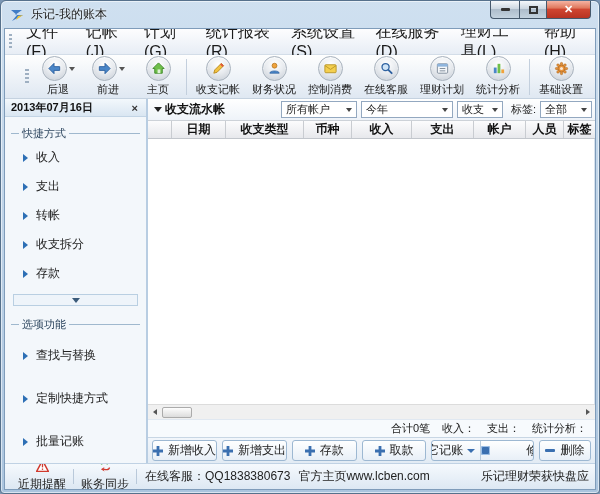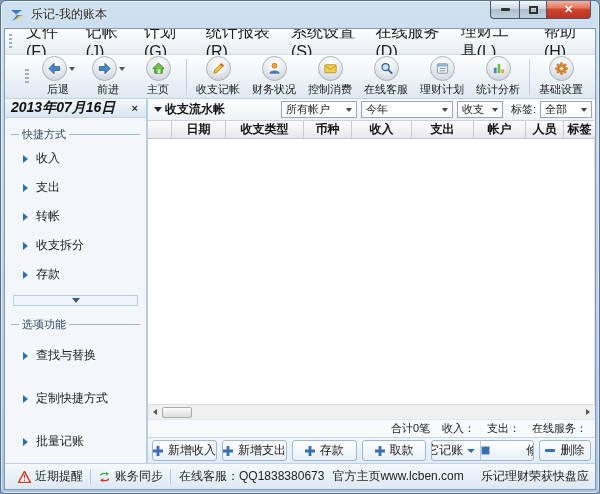--- a/index.html
+++ b/index.html
@@ -55,21 +55,21 @@
   .tb-sep { width:1px; height:36px; background:#c3cfdd; margin:0 3px; }
 
   
   .content { flex:1; display:flex; overflow:hidden; }
 
   
   .sidebar { width:143px; background:#f3f7fb; border-right:2px solid #b8cde2;
     display:flex; flex-direction:column; }
   .side-head { height:21px; background:linear-gradient(#f3f8fc,#d9e6f2);
     border-bottom:1px solid #c2d4e5; display:flex; align-items:center; padding:0 6px; }
-  .side-date { flex:1; font-size:14px; font-weight:bold; color:#111;font-style:italic; }
+  .side-date { flex:1; font-size:11px; font-weight:bold; color:#111; }
   .side-close { font-size:11px; font-weight:bold; color:#333; padding:0 2px; }
   .side-group-title { display:flex; align-items:center; margin:9px 6px 2px 6px;
     font-size:11px; color:#2c455e; white-space:nowrap; }
   .side-group-title::before { content:""; width:8px; height:1px; background:#9fb8ce; margin-right:3px; }
   .side-group-title::after { content:""; flex:1; height:1px; background:#9fb8ce; margin-left:3px; }
   .side-item { display:flex; align-items:center; padding:6px 0 6px 18px; font-size:12px; color:#222; }
   .side-item.tall { padding:13px 0 13px 18px;font-family:Liberation Mono, monospace; }
   .side-arrow { width:0; height:0; border-top:4px solid transparent; border-bottom:4px solid transparent;
     border-left:5px solid #2d6fb5; margin-right:8px; }
   .side-expander { margin:6px 8px 2px 8px; height:13px; border:1px solid #b9cfe2; background:#eef4fa;
@@ -120,21 +120,21 @@
   .plus-icon svg { display:block; }
   .minus-glyph { width:10px; height:3px; background:#3a6fb0; border-radius:1px; }
   .square-glyph { width:9px; height:9px; background:#3a6fb0; border-radius:2px; box-shadow:inset 0 0 0 1px #9cc0e8; }
   .drop-caret { width:0; height:0; border-left:4px solid transparent; border-right:4px solid transparent;
     border-top:4px solid #3a6fb0; }
 
   
   .statusbar { height:26px; background:linear-gradient(#f5f9fd,#dde8f3);
     border-top:1px solid #c0d2e4; display:flex; align-items:center; font-size:12px; color:#222;
     padding:0 6px; overflow:hidden; }
-  .sb-item { display:flex; align-items:center; gap:4px; padding:0 7px; white-space:nowrap; }
+  .sb-item { display:flex; align-items:center; gap:4px; padding:0 7px; white-space:nowrap;flex-direction:column; }
   .sb-sep { width:1px; height:15px; background:#b9c9da; }
   .sb-text { padding:0 8px; white-space:nowrap; }
   .sb-right { margin-left:auto; white-space:nowrap; overflow:hidden; color:#222; }
 </style>
 </head>
 <body>
 
 <div class="window">
 
   <div class="titlebar">
@@ -386,21 +386,21 @@
           <div class="hs-track"></div>
           <div class="hs-arrow">
               <span class="tri-r"></span>
             </div>
         </div>
 
         <div class="summary">
           <span>合计0笔</span>
           <span>收入：</span>
           <span>支出：</span>
-          <span>在线服务：</span>
+          <span>统计分析：</span>
         </div>
 
         <div class="actions">
           <div class="act-btn">
             <span class="plus-icon">
                 <svg width="10" height="10" viewBox="0 0 10 10">
                   <path d="M3.6 0 h2.8 v3.6 h3.6 v2.8 h-3.6 v3.6 h-2.8 v-3.6 h-3.6 v-2.8 h3.6 Z" fill="#3a6fb0"></path>
                 </svg>
               </span>
             <span>新增收入</span>

